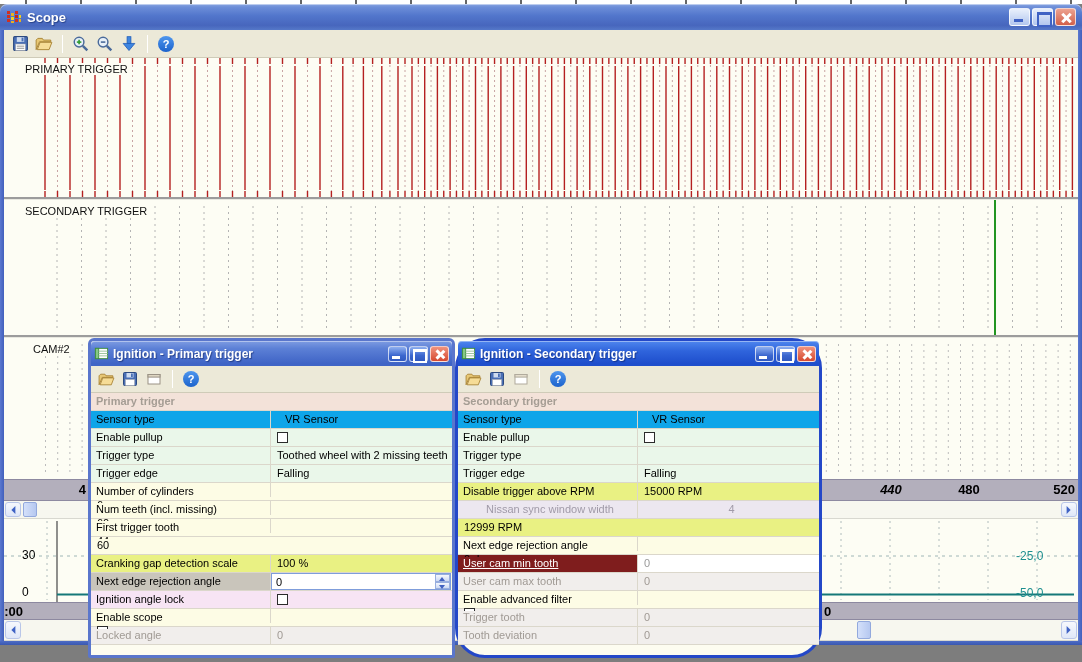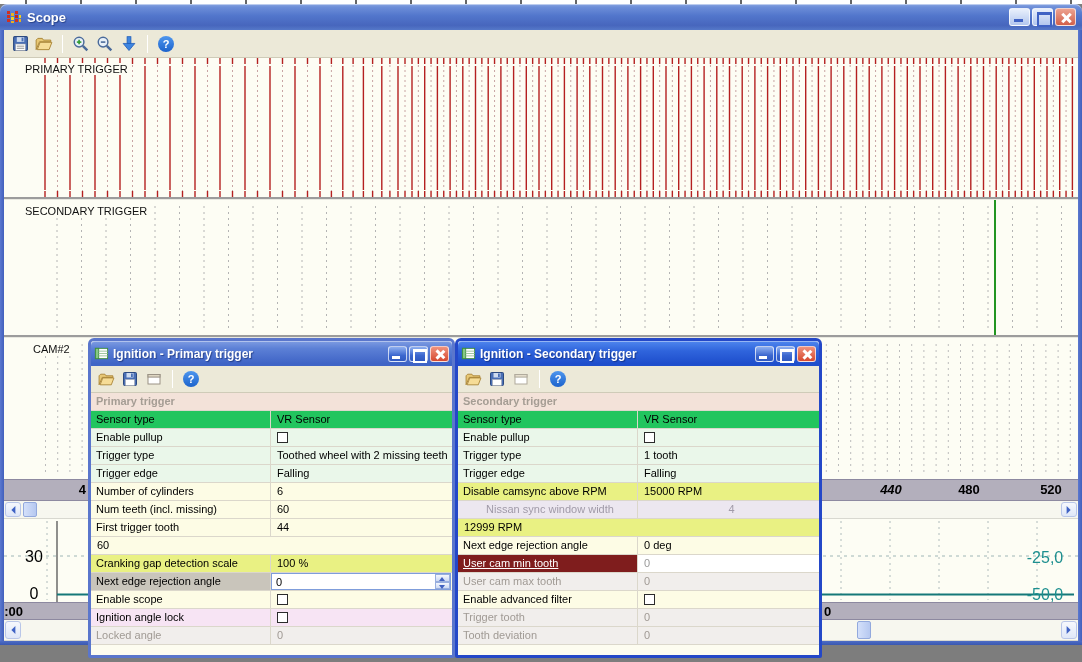--- a/index.html
+++ b/index.html
@@ -65,21 +65,21 @@
   #sb1{top:501px;height:18px;} #sb2{top:620px;height:21px;}
   .sb-btn{position:absolute;top:1px;bottom:1px;width:16px;background:linear-gradient(#f6f8fd,#dfe7f8);
     border:1px solid #b9c6e8;border-radius:3px;}
   .sb-btn.left{left:1px;} .sb-btn.right{right:1px;}
   .arr{position:absolute;top:50%;left:50%;width:0;height:0;border:4px solid transparent;}
   .arr.l{border-right-color:#3f62c4;transform:translate(-70%,-50%);}
   .arr.r{border-left-color:#3f62c4;transform:translate(-30%,-50%);}
   .sb-thumb{position:absolute;top:1px;bottom:1px;width:14px;border-radius:2px;
     background:linear-gradient(90deg,#d4e0fa,#b6c8f0);border:1px solid #93a9dd;}
 
-  .logger-label{position:absolute;font-size:16px;color:#000;text-align:center;}
+  .logger-label{position:absolute;font-size:12px;color:#000;text-align:left;}
   .logger-label.teal{color:#1d8f8f;}
 
   
   .dlg{position:absolute;width:367px;height:320px;background:#fdfcf0;
     border:3px solid #5a76cc;border-radius:6px 6px 2px 2px;z-index:10;}
   #dlg-secondary{border-color:#2448c8;z-index:11;}
   .dlg-title{height:25px;border-radius:4px 4px 0 0;display:flex;align-items:center;padding:0 3px;
     background:linear-gradient(180deg,#7e9ce2 0%,#5c80d6 30%,#3f64c6 90%);
     box-shadow:inset 0 1px 0 rgba(255,255,255,.4);}
   #dlg-secondary .dlg-title{background:linear-gradient(180deg,#4f86ee 0%,#2f64dc 40%,#1e4ecc 90%);}
@@ -90,21 +90,21 @@
   .dlg-title .g-min::after{left:3px;bottom:2px;width:8px;}
   .dlg-toolbar{height:27px;background:#ece9d8;border-bottom:1px solid #cfcbb8;
     display:flex;align-items:center;padding-left:5px;gap:4px;}
   .dlg-table{position:relative;}
   .header-row{height:18px;background:#f3e2d9;color:#a59d94;font-weight:bold;
     font-size:11px;padding:2px 0 0 5px;border-bottom:1px solid #dbd7cb;}
   .prop-row{height:18px;display:flex;font-size:11px;border-bottom:1px solid #dbd7cb;color:#000;}
   .prop-label{width:180px;padding:2px 0 0 5px;border-right:1px solid #dbd7cb;
     overflow:hidden;white-space:nowrap;flex:none;}
   .prop-value{flex:1;padding:2px 0 4px 6px;overflow:hidden;white-space:nowrap;position:relative;}
-  .pink{background:#22c55e;} .green{background:#eaf7ea;} .cream{background:#fdfce5;}
+  .pink{background:#0ea5e9;gap:8px;} .green{background:#eaf7ea;} .cream{background:#fdfce5;flex-direction:column;}
   .highlight{background:#e9f183;} .lavender{background:#f7e4f4;}
   .disabled{background:#f1eeec;color:#a09a94;}
   .disabled2{background:#ece7f0;color:#a09aa8;text-align:center;}
   .selected .prop-label{background:#7f1d1d;color:#fff;text-decoration:underline;}
   .selected .prop-value{background:#fff;color:#9a9a9a;}
   .editing .prop-label{background:#c9c5bb;}
   .editing .prop-value{padding:0;background:#fdfce5;}
   .cbx{display:inline-block;width:11px;height:11px;background:#fff;border:1px solid #2b2b2b;
     vertical-align:top;margin-top:1px;}
   .spinbox{position:absolute;left:0;top:0;right:1px;bottom:0;background:#fff;
@@ -768,21 +768,21 @@
       <line x1="1054.1000000000017" y1="6" x2="1054.1000000000017" y2="138" stroke="#bcbcbc" stroke-width="1" stroke-dasharray="2,4"></line>
       <line x1="1066.3000000000018" y1="6" x2="1066.3000000000018" y2="138" stroke="#bcbcbc" stroke-width="1" stroke-dasharray="2,4"></line>
     </svg>
   <span class="panel-label" style="left:26px;top:5px;">CAM#2</span>
 </div>
 
 <div id="axisbar1" class="abs axisbar">
   <span class="axis-num" style="left:52px;width:30px;text-align:right;">4</span>
   <span class="axis-num" style="left:863px;width:48px;text-align:center;font-style:italic;">440</span>
   <span class="axis-num" style="left:941px;width:48px;text-align:center;">480</span>
-  <span class="axis-num" style="left:1023px;width:48px;text-align:center;">520</span>
+  <span class="axis-num" style="left:1023px;width:48px;text-align:right;">520</span>
 </div>
 
 <div id="sb1" class="abs sb">
   <span class="sb-btn left">
       <span class="arr l"></span>
     </span>
   <span class="sb-thumb" style="left:19px;"></span>
   <span class="sb-btn right">
       <span class="arr r"></span>
     </span>
@@ -919,37 +919,37 @@
           <div class="prop-value">
             <span class="spinbox">
               <span class="spin-text">0</span>
               <span class="spin-btns">
                 <span class="spin-btn up"></span>
                 <span class="spin-btn down"></span>
               </span>
             </span>
           </div>
         </div>
+        <div class="prop-row lavender">
+          <div class="prop-label">Ignition angle lock</div>
+          <div class="prop-value"><span class="cbx"></span></div>
+        </div>
         <div class="prop-row cream">
           <div class="prop-label">Enable scope</div>
           <div class="prop-value"><span class="cbx"></span></div>
         </div>
-        <div class="prop-row lavender">
-          <div class="prop-label">Ignition angle lock</div>
-          <div class="prop-value"><span class="cbx"></span></div>
-        </div>
         <div class="prop-row disabled">
           <div class="prop-label">Locked angle</div>
           <div class="prop-value">0</div>
         </div>
       </div>
   </div>
 </div>
 
-<div id="dlg-secondary" class="dlg" style="left:455px;top:338px;">
+<div id="dlg-secondary" class="dlg" style="left:455px;top:338px;border-radius:30px;">
   <div class="dlg-title">
     <svg width="15" height="15" viewBox="0 0 16 16">
       <rect x="1.5" y="2.5" width="13" height="11" fill="#fff" stroke="#3f8f3f"></rect>
       <rect x="1.5" y="2.5" width="3.5" height="11" fill="#86c886" stroke="#3f8f3f"></rect>
       <line x1="5" y1="5.5" x2="14.5" y2="5.5" stroke="#9cc49c"></line>
       <line x1="5" y1="8" x2="14.5" y2="8" stroke="#9cc49c"></line>
       <line x1="5" y1="10.5" x2="14.5" y2="10.5" stroke="#9cc49c"></line>
     </svg>
     <span class="title-text">Ignition - Secondary trigger</span>
     <span class="tb-btn btn-blue g-min"></span>
@@ -988,28 +988,27 @@
         <div class="prop-row pink">
           <div class="prop-label">Sensor type</div>
           <div class="prop-value">VR Sensor</div>
         </div>
         <div class="prop-row green">
           <div class="prop-label">Enable pullup</div>
           <div class="prop-value"><span class="cbx"></span></div>
         </div>
         <div class="prop-row green">
           <div class="prop-label">Trigger type</div>
-          <div class="prop-value">1 tooth</div>
         </div>
         <div class="prop-row green">
           <div class="prop-label">Trigger edge</div>
           <div class="prop-value">Falling</div>
         </div>
         <div class="prop-row highlight">
-          <div class="prop-label">Disable camsync above RPM</div>
+          <div class="prop-label">Disable trigger above RPM</div>
           <div class="prop-value">15000 RPM</div>
         </div>
         <div class="prop-row disabled2">
           <div class="prop-label">Nissan sync window width</div>
           <div class="prop-value">4</div>
         </div>
         <div class="prop-row highlight">
           <div class="prop-value">12999 RPM</div>
         </div>
         <div class="prop-row cream">

